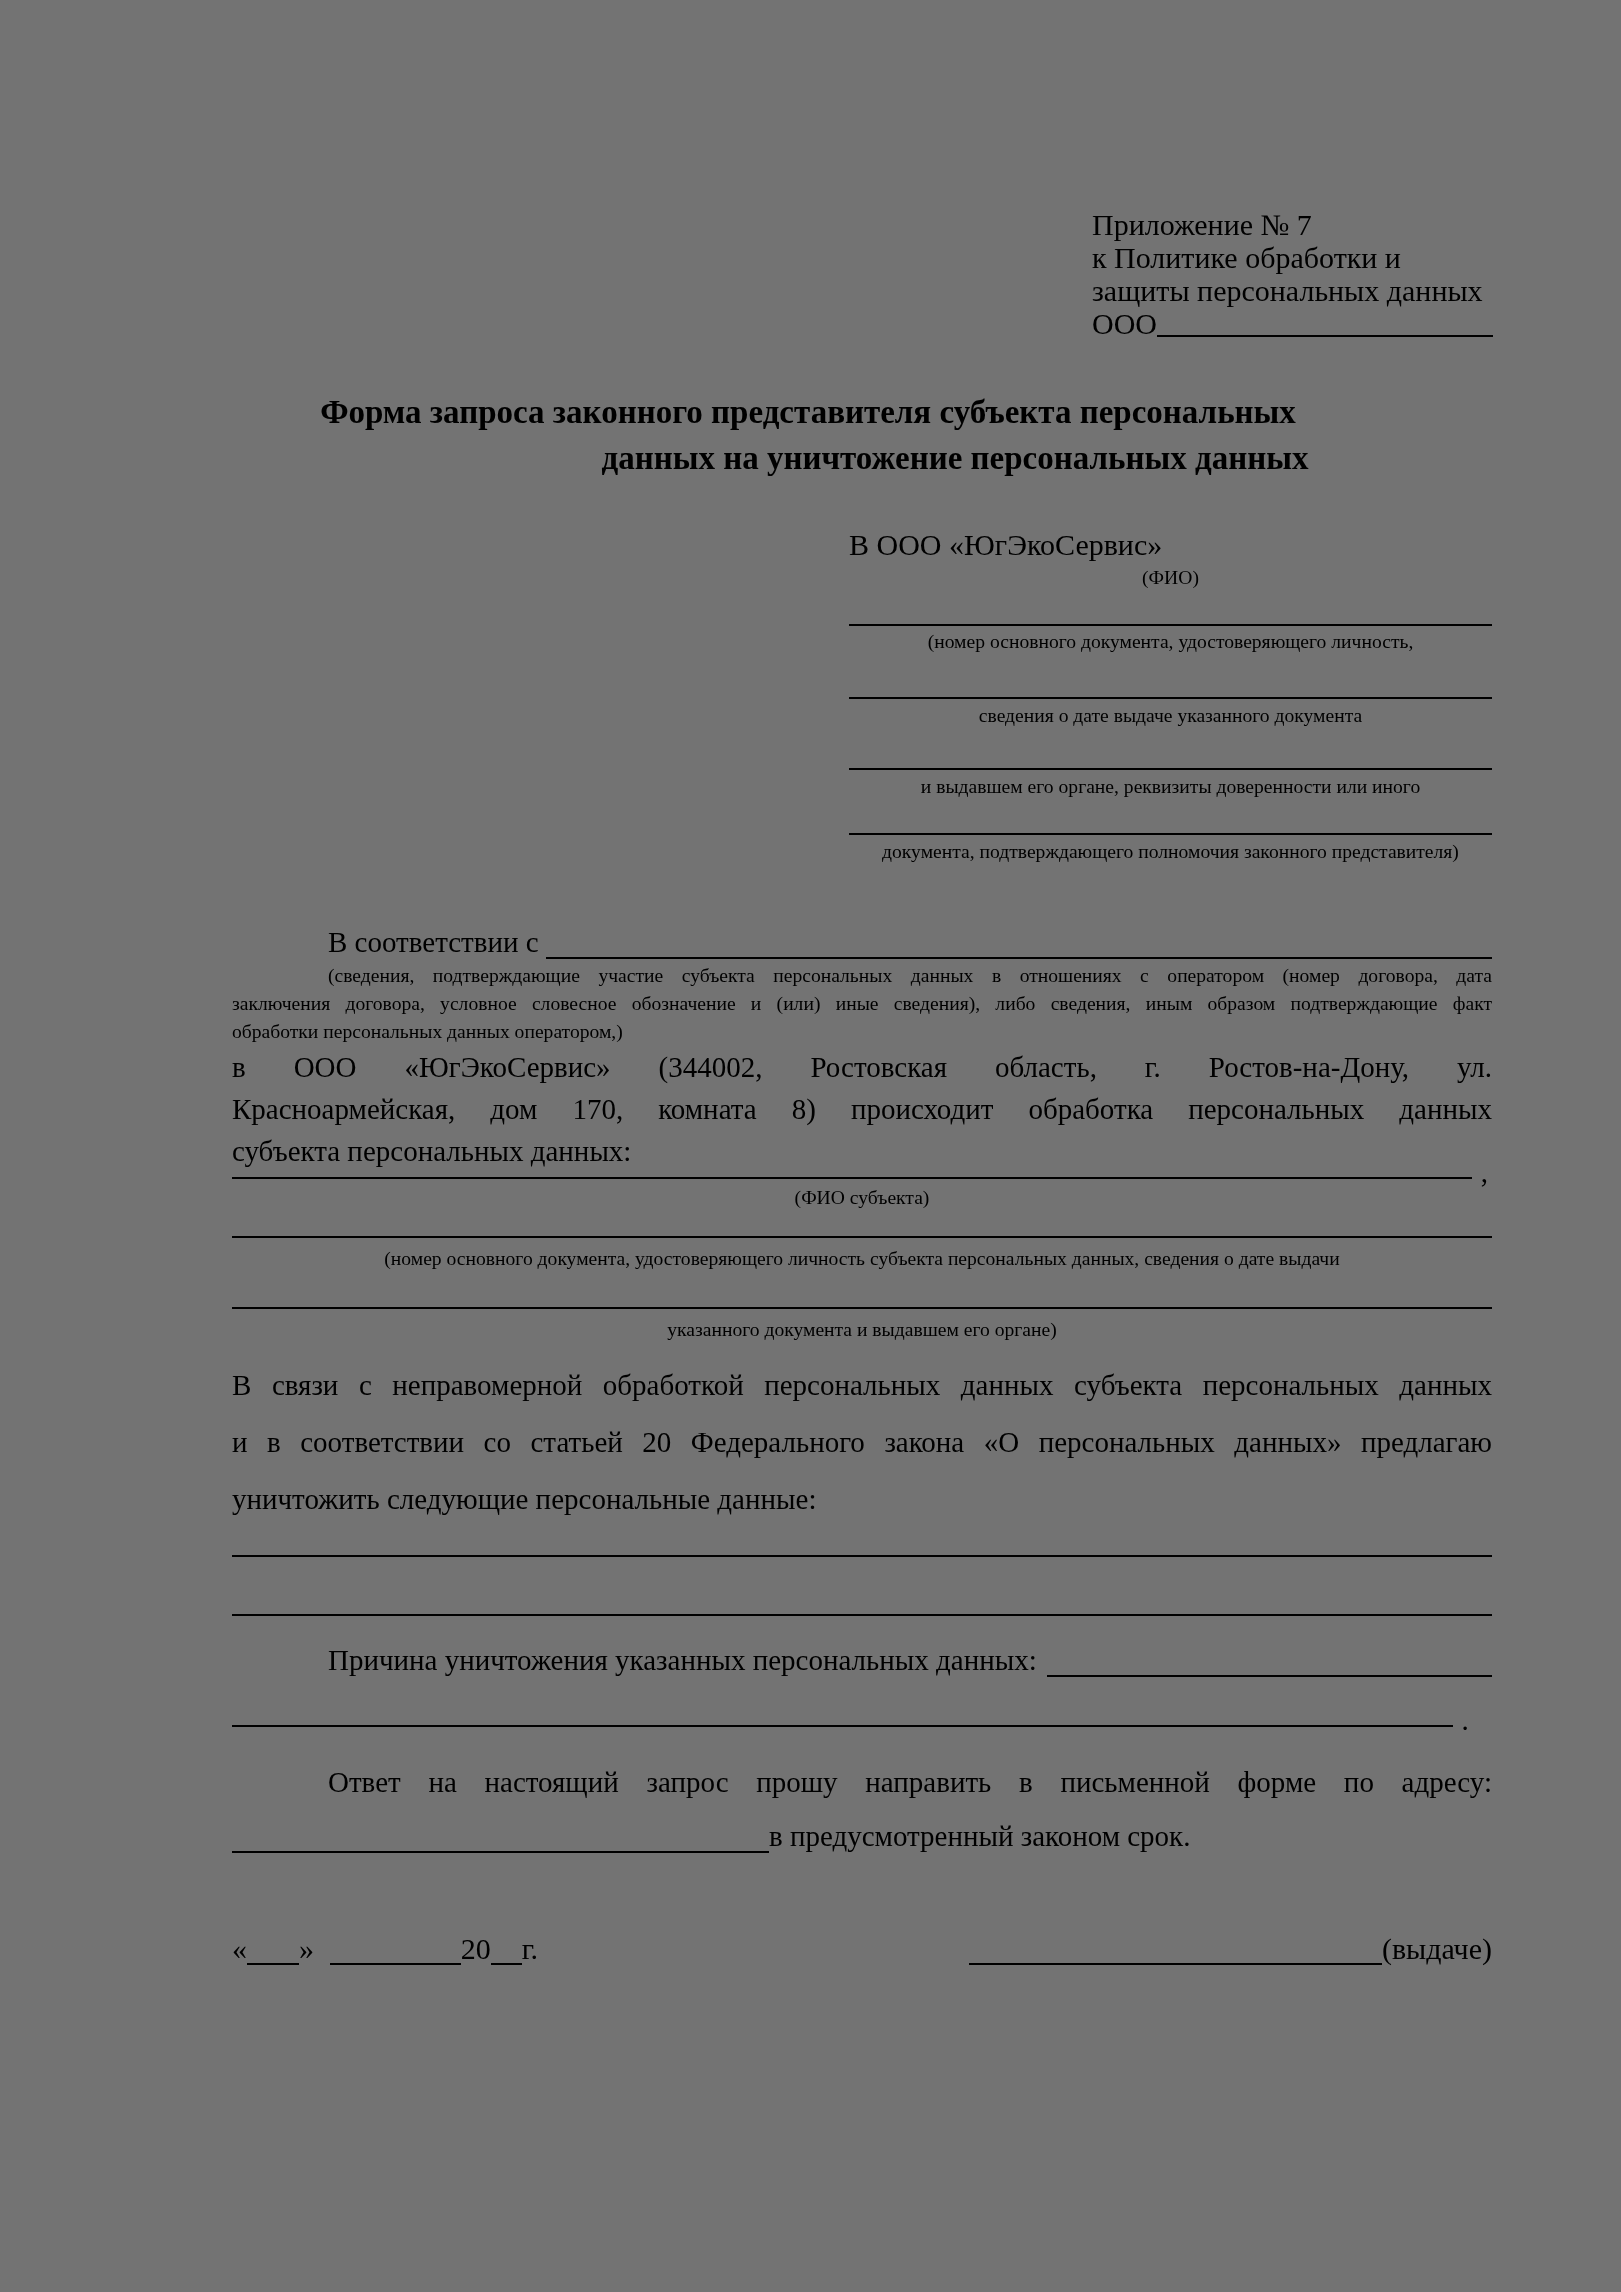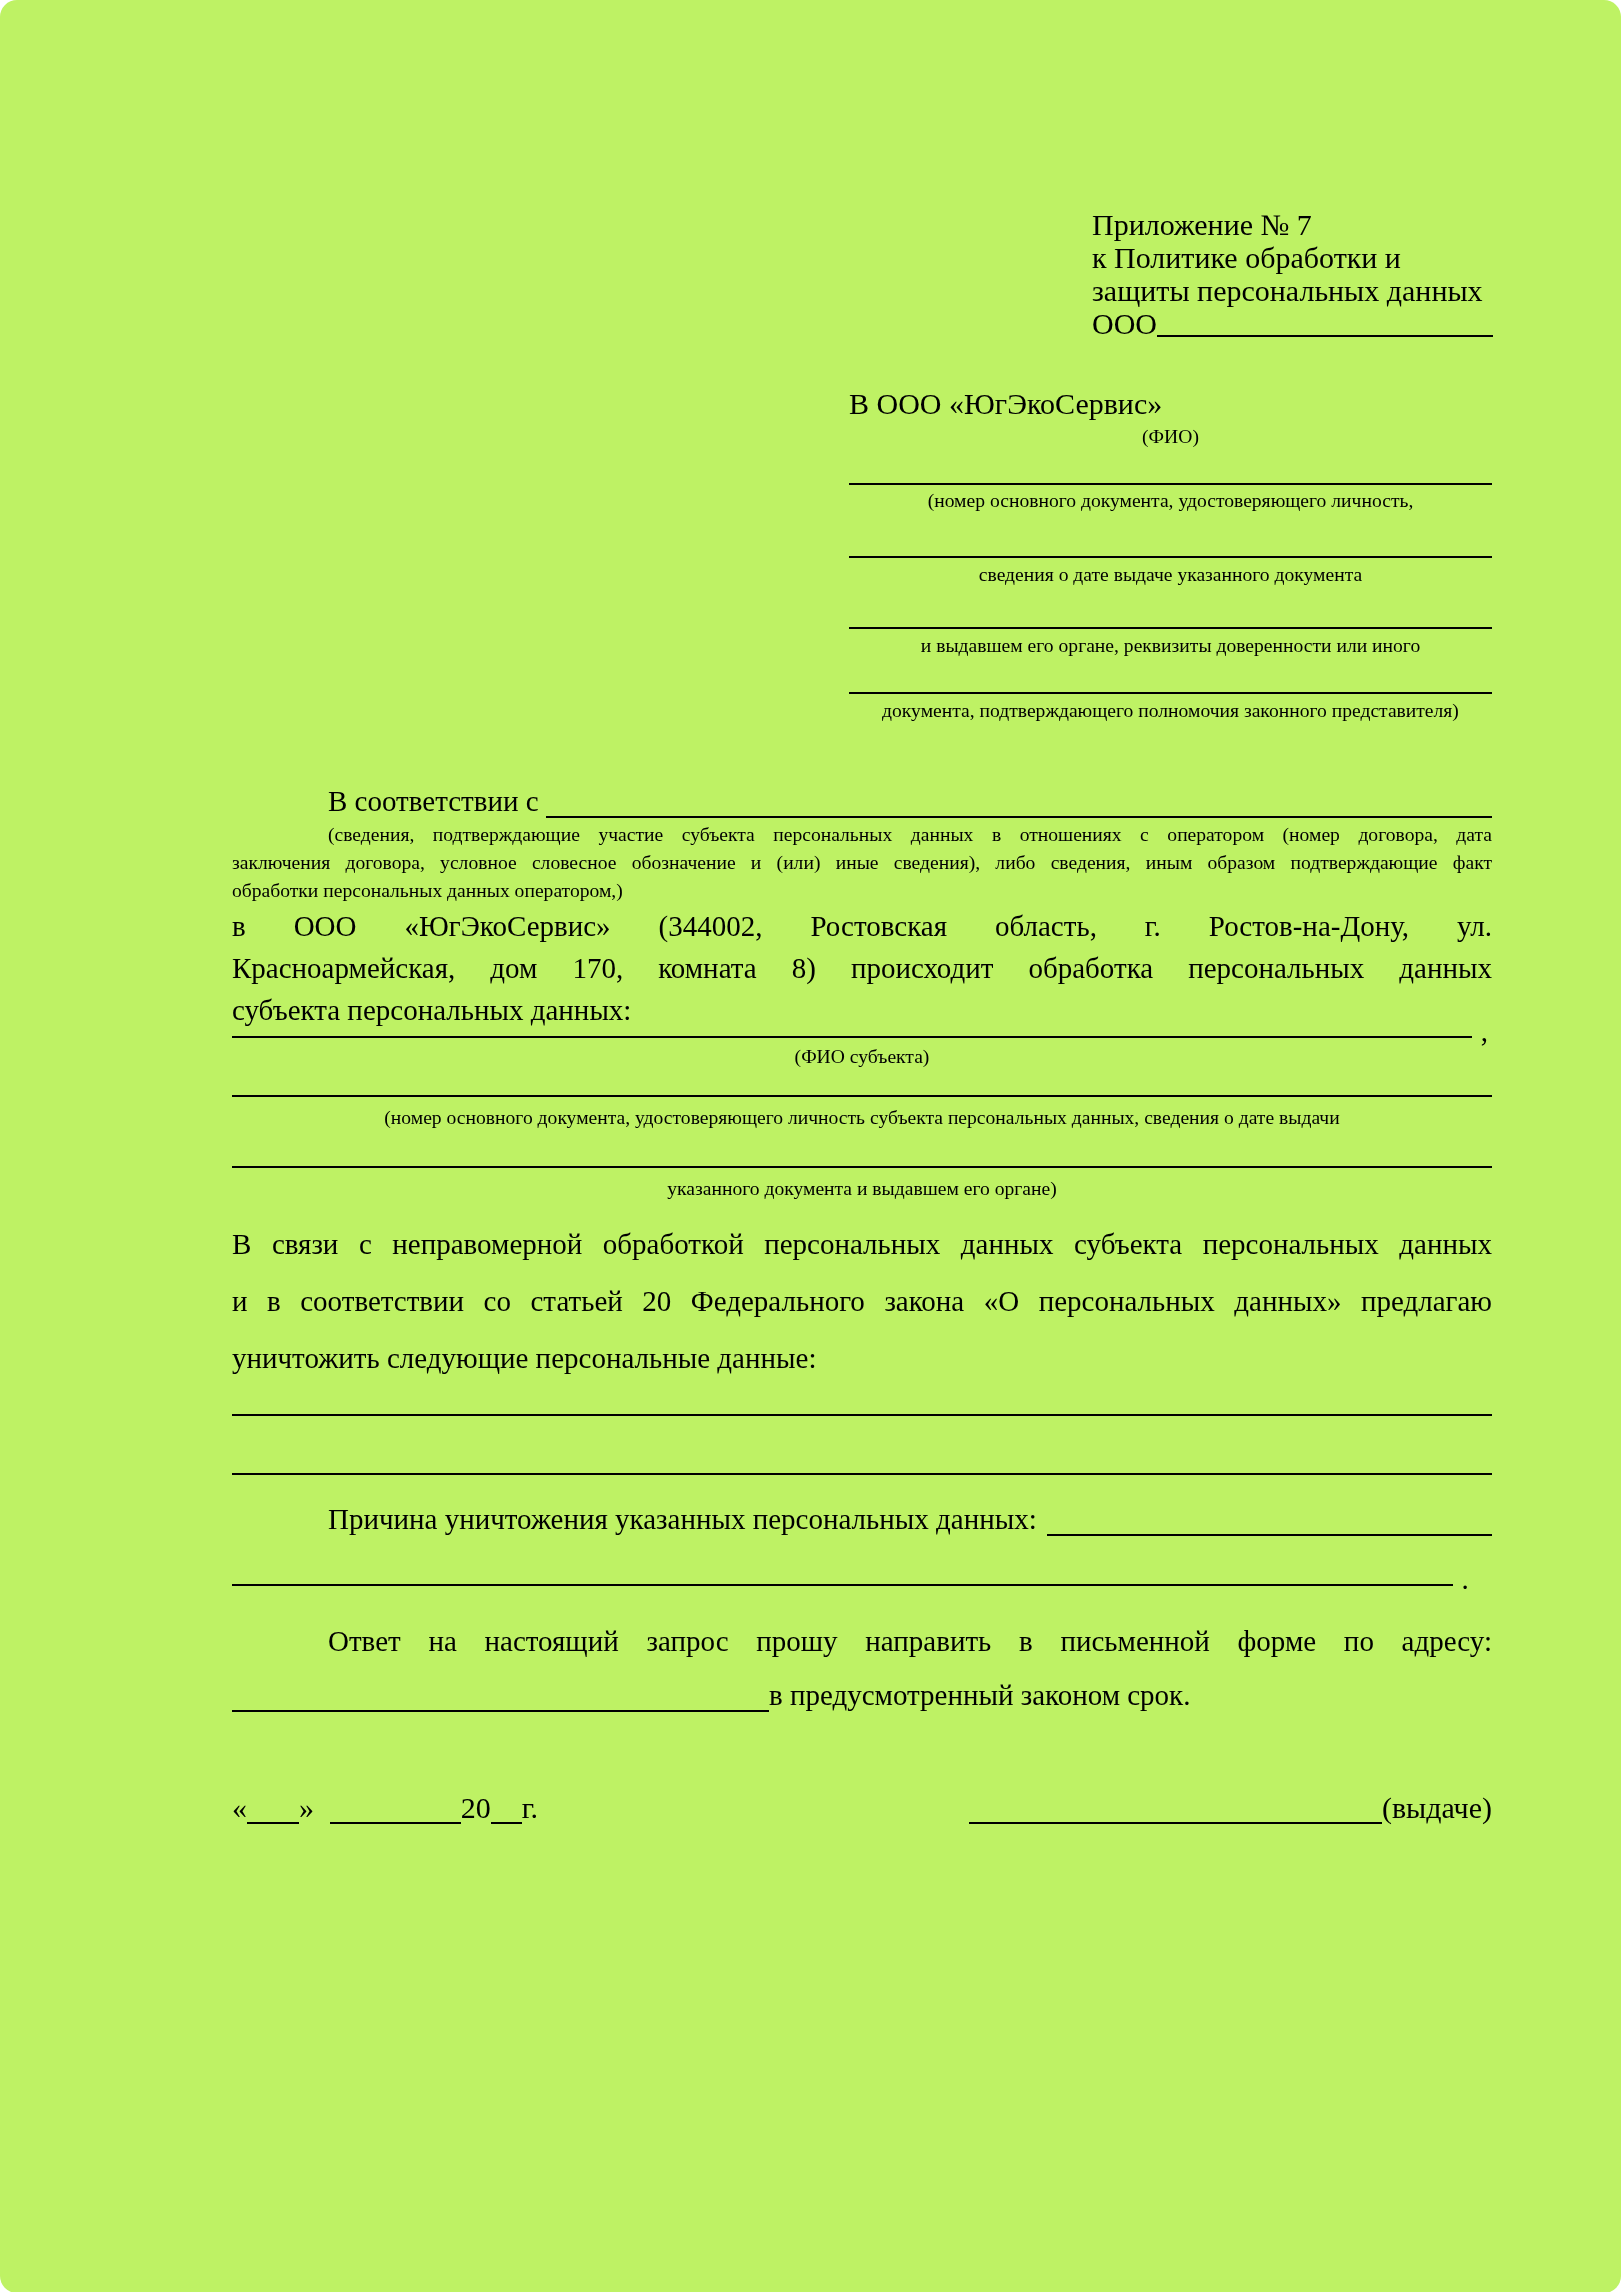--- a/index.html
+++ b/index.html
@@ -1,24 +1,23 @@
 <!DOCTYPE html>
 <html><head>
 <meta charset="utf-8">
 <style>
   html,body { margin:0; padding:0; background:#ffffff; }
   .page {
     position: relative;
     width: 1621px;
     height: 2293px;
-    background: #bef264;
+    background: #737373;
     color: #000000;
     font-family: "Liberation Serif", "DejaVu Serif", serif;
     overflow: hidden;
-    border-radius: 17px;
   }
   .content {
     position: absolute;
     left: 232px;
     top: 0;
     width: 1260px;
   }
   
   .annex {
     margin-top: 208px;
@@ -101,20 +100,24 @@
     <div class="annex">
       <div>Приложение № 7</div>
       <div>к Политике обработки и</div>
       <div>защиты персональных данных</div>
       <div class="annex-org-row">
         <span>ООО</span>
         <div class="fill"></div>
       </div>
     </div>
 
+    <div class="title">
+      <div class="title-l1">Форма запроса законного представителя субъекта персональных</div>
+      <div class="title-l2">данных на уничтожение персональных данных</div>
+    </div>
 
     <div class="addressee">
       <div class="addr-to">В ООО «ЮгЭкоСервис»</div>
       <div class="cap cap-fio">(ФИО)</div>
 
       <div class="ublank ub1"></div>
       <div class="cap cap-doc">(номер основного документа, удостоверяющего личность,</div>
 
       <div class="ublank ub2"></div>
       <div class="cap cap-doc">сведения о дате выдаче указанного документа</div>

